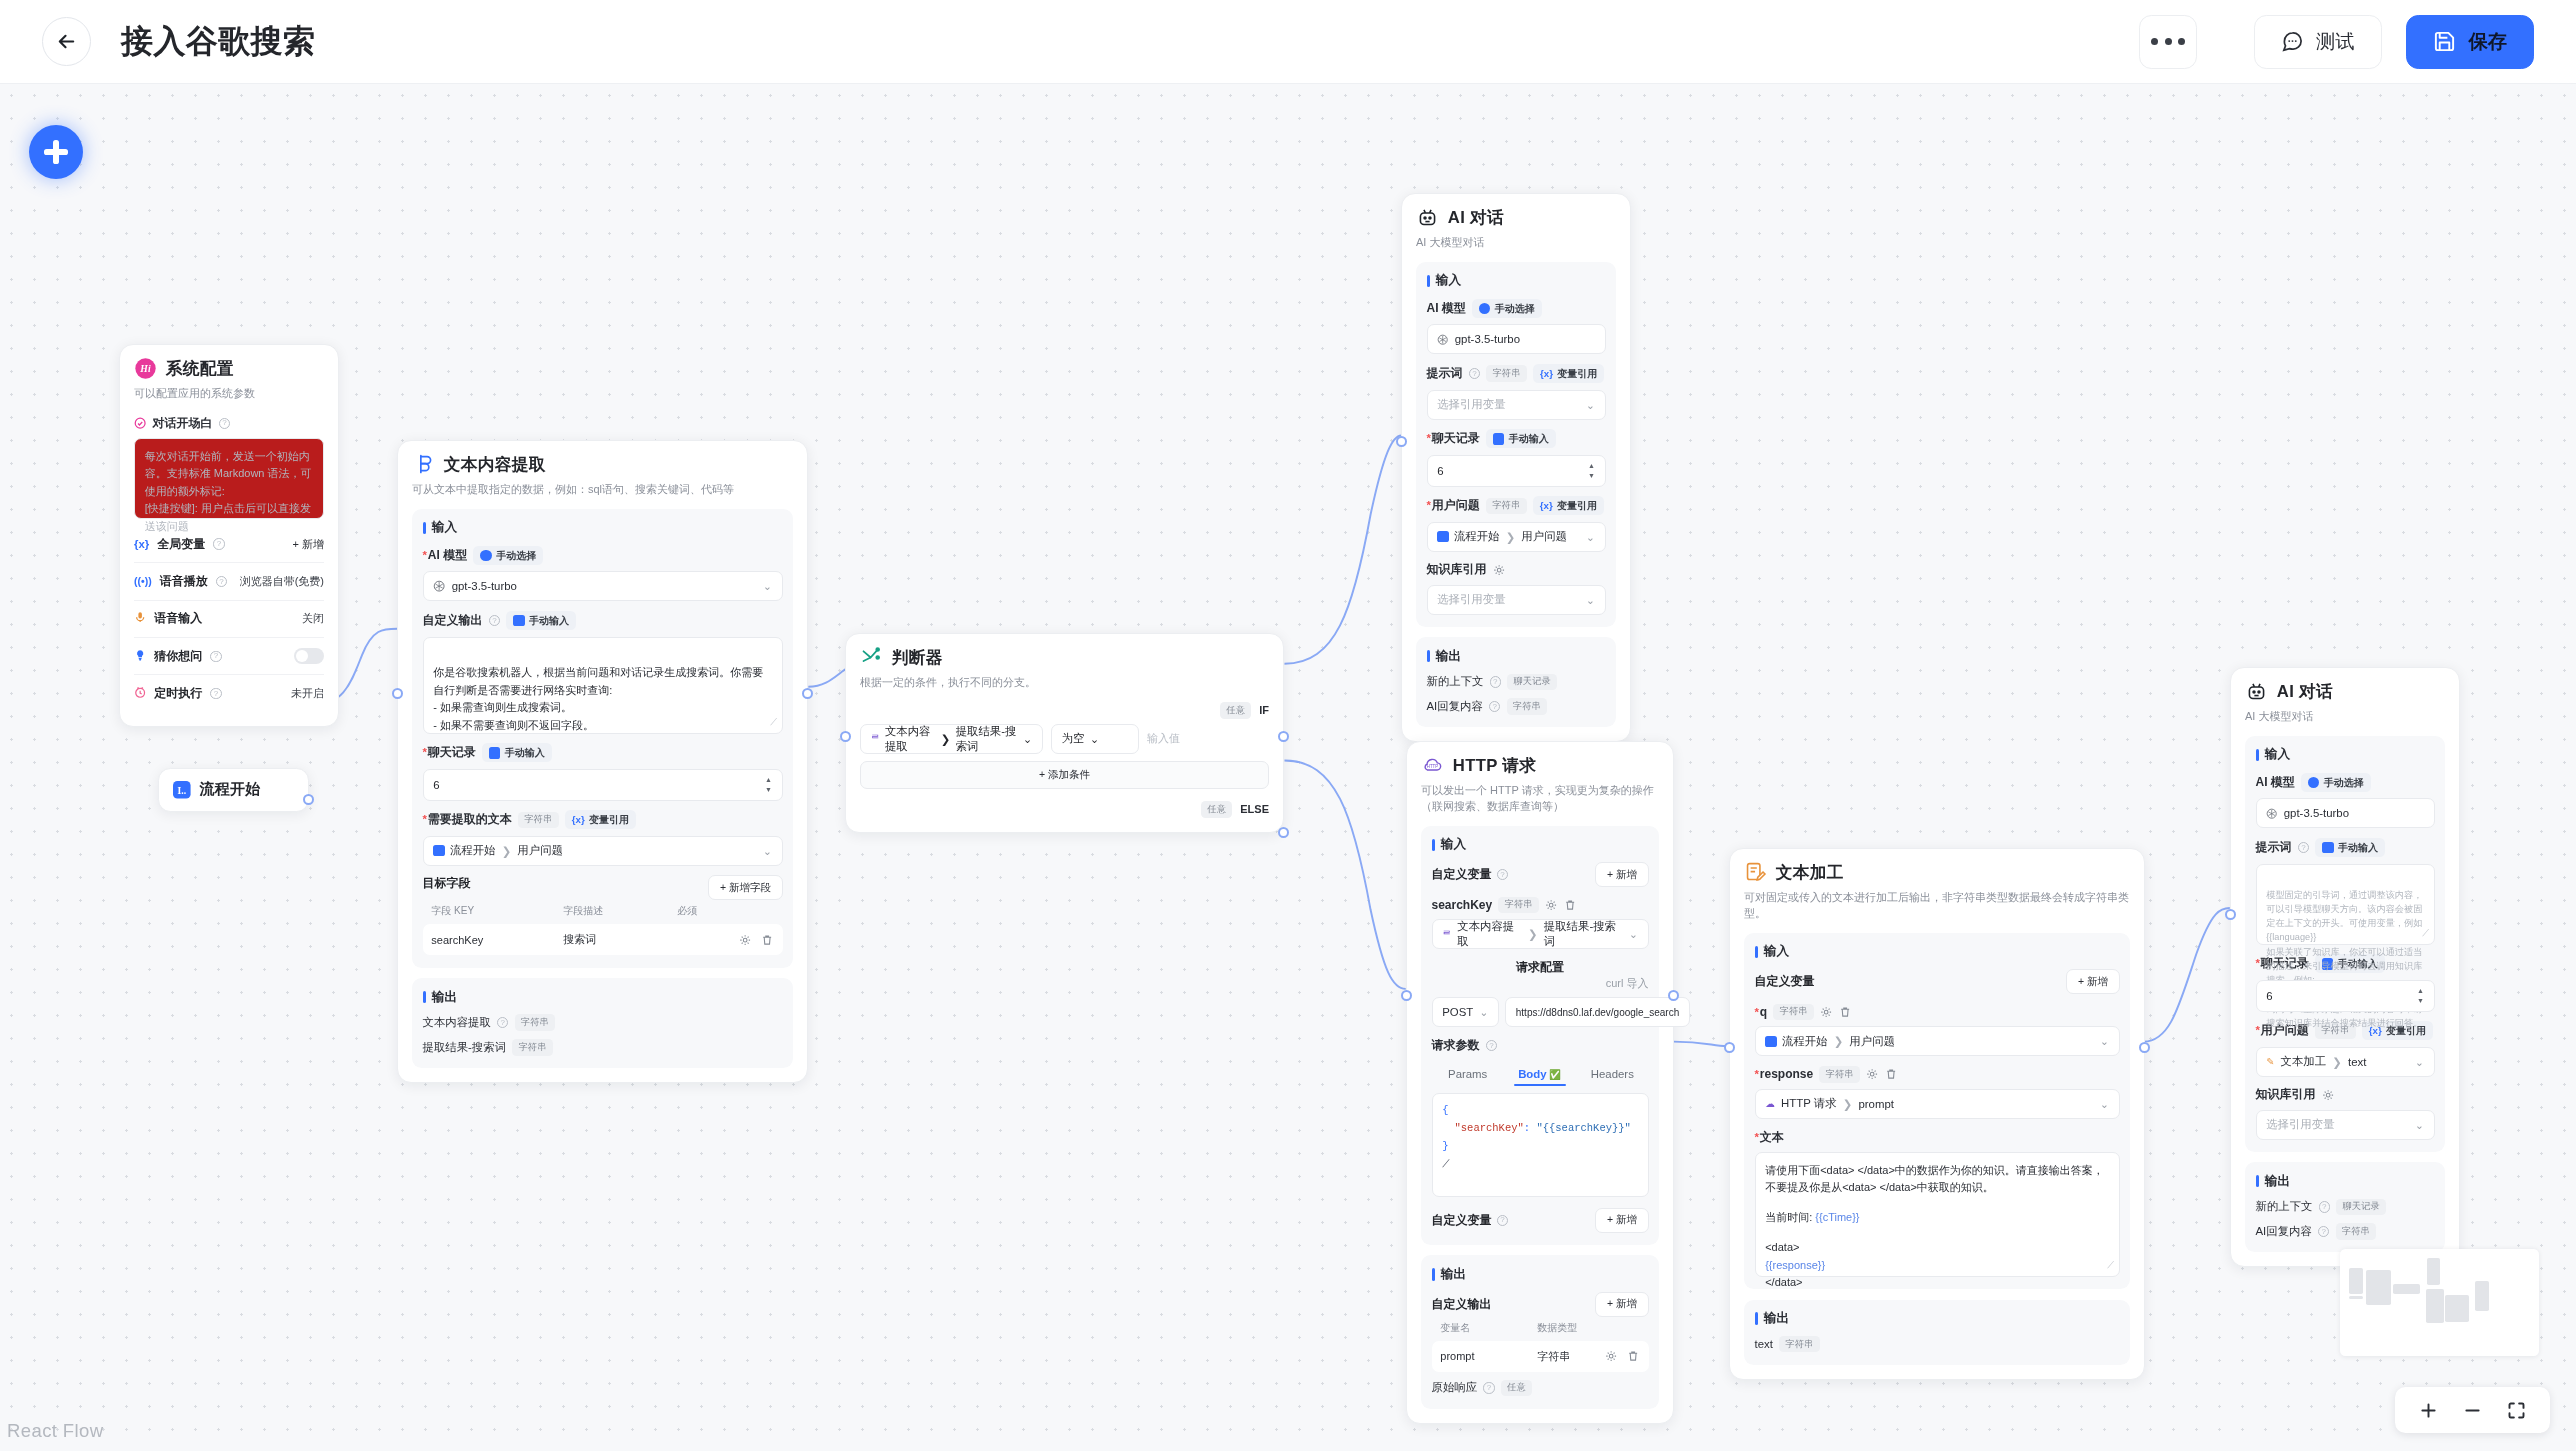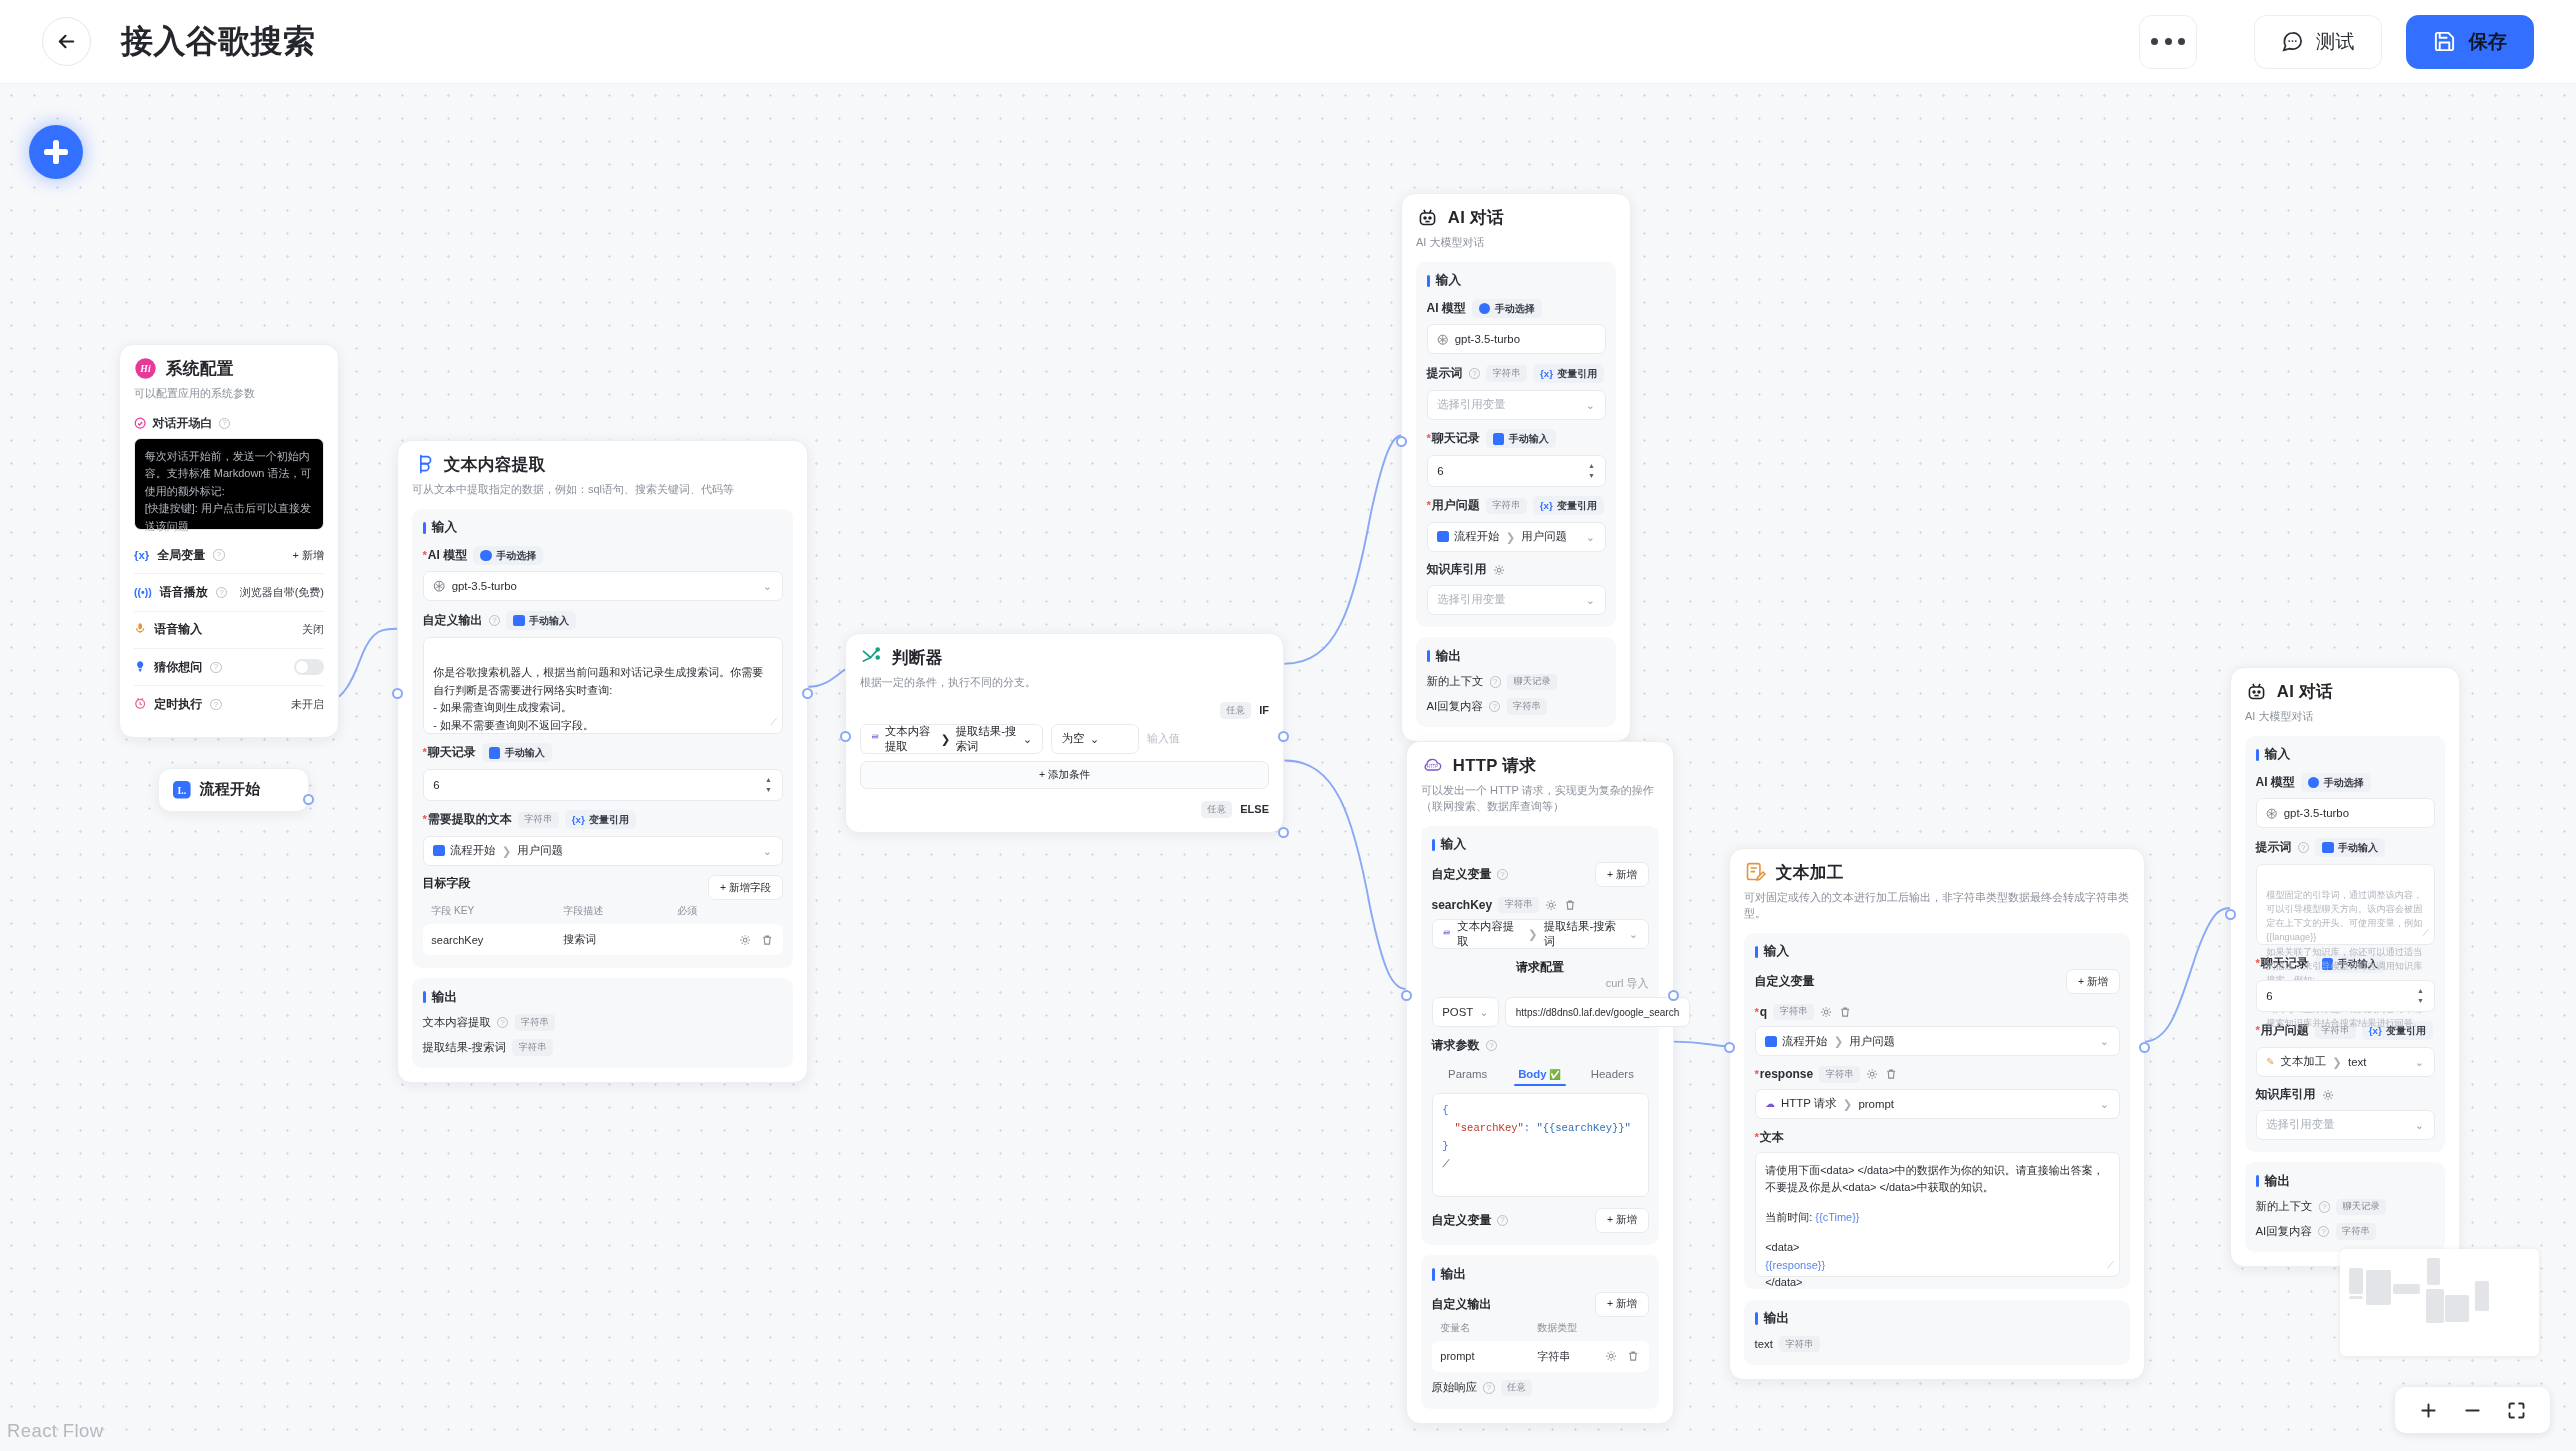--- a/index.html
+++ b/index.html
@@ -277,21 +277,21 @@
         <div class="flabel">
           <span class="node-ico" style="width:12.3px;height:12.3px;flex:0 0 12.3px">
             <svg viewBox="0 0 14 14" fill="none" stroke="#e8399b" stroke-width="1.4" style="width:12.3px;height:12.3px">
                 <circle cx="7" cy="7" r="5.6"></circle>
                 <path d="M4.6 7.4l1.6 1.7 3.2-3.4"></path>
               </svg>
           </span>
           <span>对话开场白</span>
           <span class="help">?</span>
         </div>
-        <div class="ta ph-text" style="height:92px; white-space:pre-line; background:#000000;">每次对话开始前，发送一个初始内容。支持标准 Markdown 语法，可使用的额外标记:
+        <div class="ta ph-text" style="height:81px; white-space:pre-line; background:#b91c1c;">每次对话开始前，发送一个初始内容。支持标准 Markdown 语法，可使用的额外标记:
 [快捷按键]: 用户点击后可以直接发送该问题</div>
       </div>
 
       <div style="margin-top:7px;">
         <div class="sys-row">
           <span style="color:#3370ff;font-size:11.4px;font-weight:700">{x}</span>
           <span>全局变量</span>
           <span class="help">?</span>
           <span class="sys-right add">+ 新增</span>
         </div>

